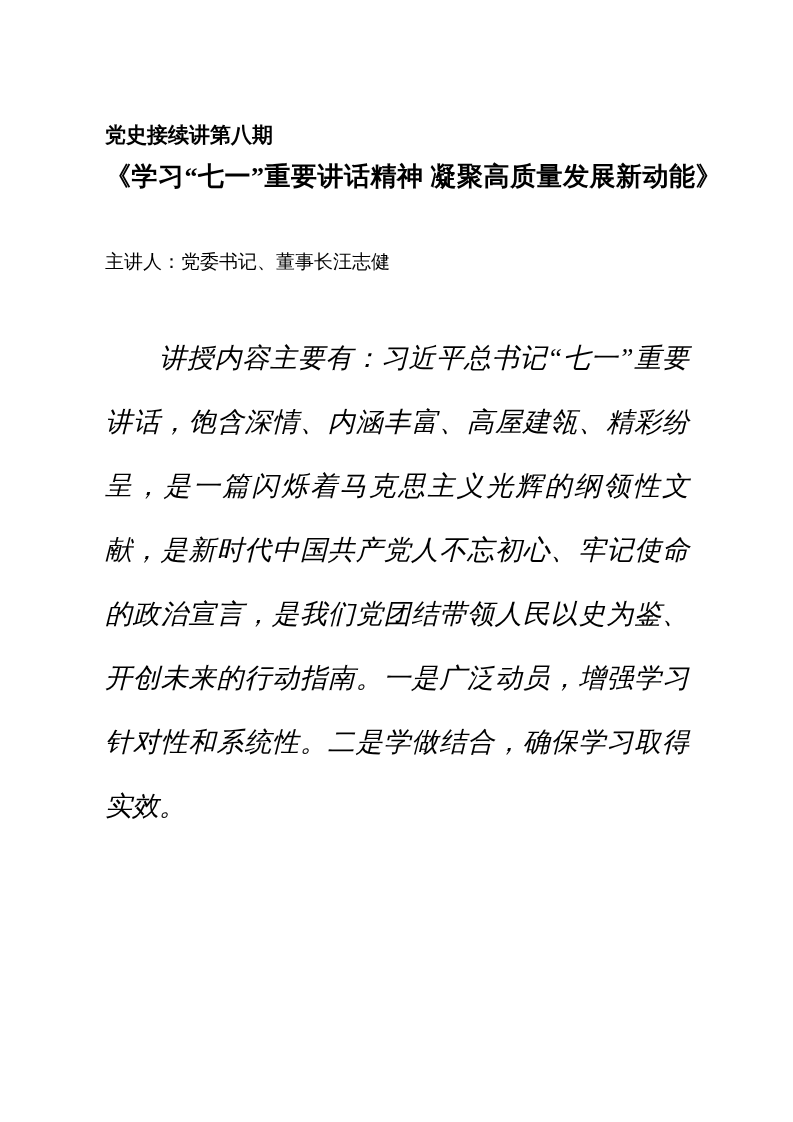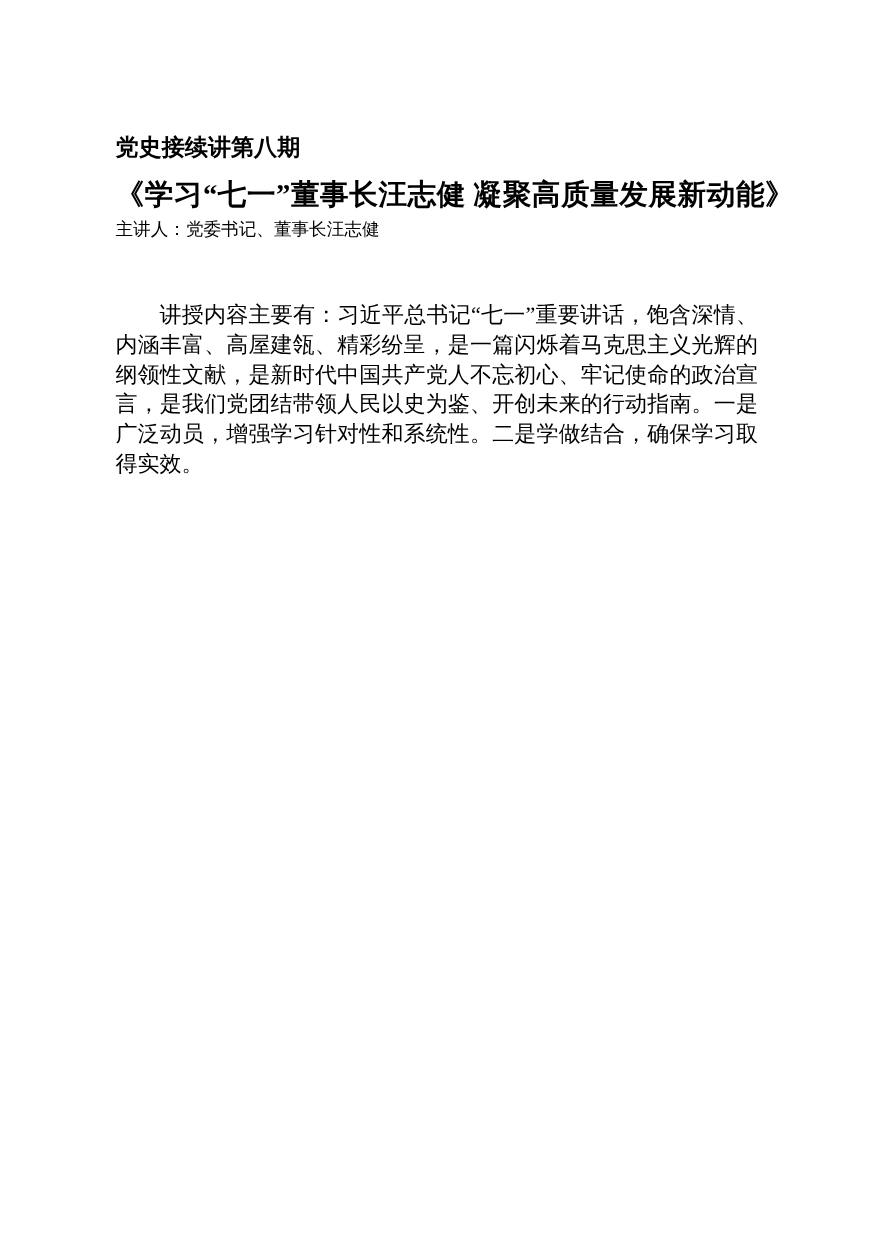--- a/index.html
+++ b/index.html
@@ -33,34 +33,36 @@
   .doc-title {
     font-family: "Liberation Serif", "DejaVu Serif", serif;
     font-weight: 700;
     font-size: 26px;
     line-height: 38px;
     margin: 10px 0 0 0;
     letter-spacing: 0.5px;
     white-space: nowrap;
   }
   .speaker-line {
-    font-size: 16px;
+    margin-top: 52px;
+    font-size: 19px;
     line-height: 28px;
     display: flex;
     justify-content: space-between;
     align-items: baseline;
   }
   .speaker-line .date {
     margin-right: 22px;
   }
   .body-text {
     margin-top: 50px;
-    font-size: 20px;
-    line-height: 27px;
+    font-size: 27px;
+    line-height: 64px;
     text-align: justify;
+    font-style: italic;
   }
   .body-text p {
     margin: 0;
     text-indent: 2em;
   }
   .page-number {
     position: absolute;
     left: 0;
     right: 0;
     top: 1038px;
@@ -69,21 +71,21 @@
     line-height: 20px;
     font-family: "Liberation Serif", "DejaVu Serif", serif;
   }
 </style>
 </head>
 <body>
 
 <div class="page">
   <div class="content">
     <h2 class="kicker">党史接续讲第八期</h2>
-    <h1 class="doc-title">《学习“七一”董事长汪志健 凝聚高质量发展新动能》</h1>
+    <h1 class="doc-title">《学习“七一”重要讲话精神 凝聚高质量发展新动能》</h1>
     <div class="speaker-line">
       <span class="speaker">主讲人：党委书记、董事长汪志健</span>
     </div>
     <div class="body-text">
       <p>讲授内容主要有：习近平总书记“七一”重要讲话，饱含深情、内涵丰富、高屋建瓴、精彩纷呈，是一篇闪烁着马克思主义光辉的纲领性文献，是新时代中国共产党人不忘初心、牢记使命的政治宣言，是我们党团结带领人民以史为鉴、开创未来的行动指南。一是广泛动员，增强学习针对性和系统性。二是学做结合，确保学习取得实效。</p>
     </div>
   </div>
   <div class="page-number">1</div>
 </div>
 

